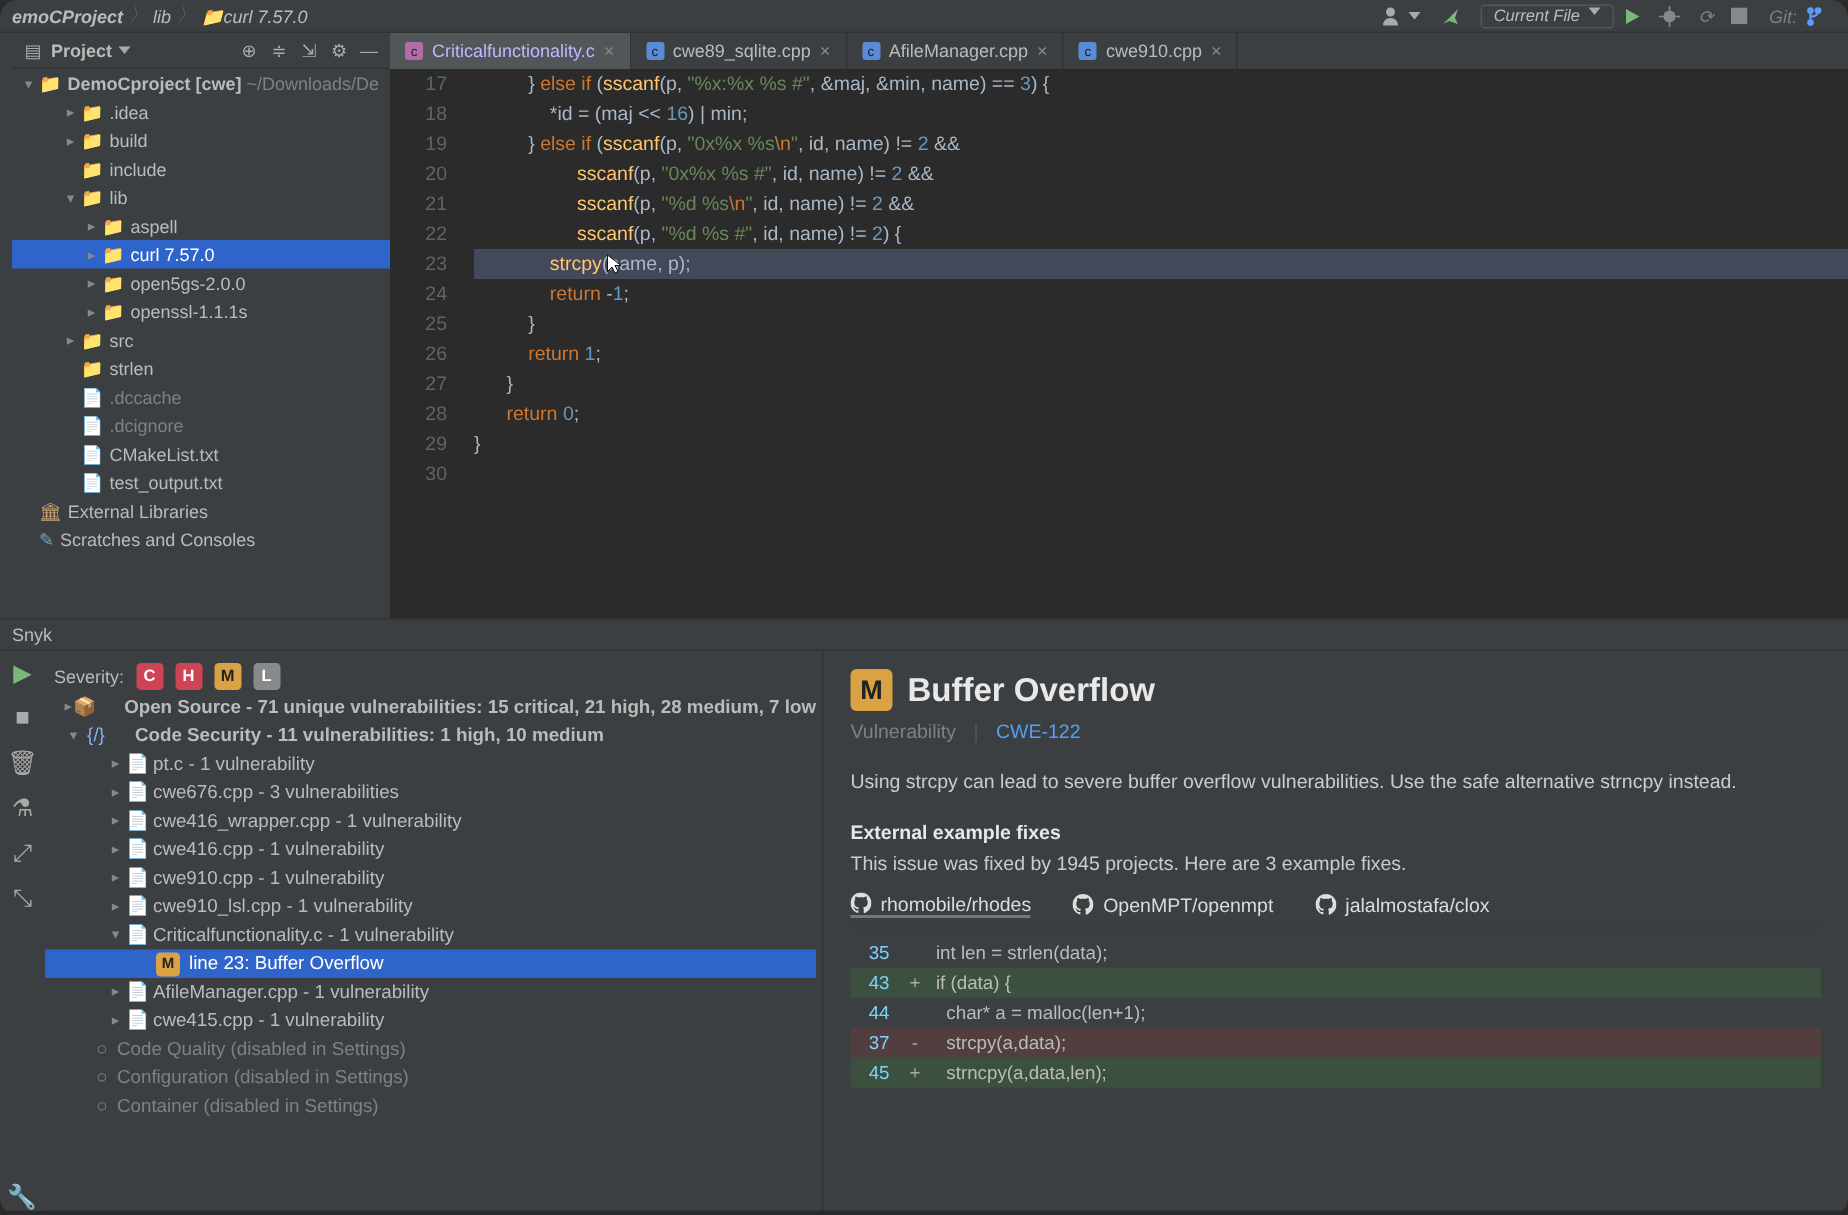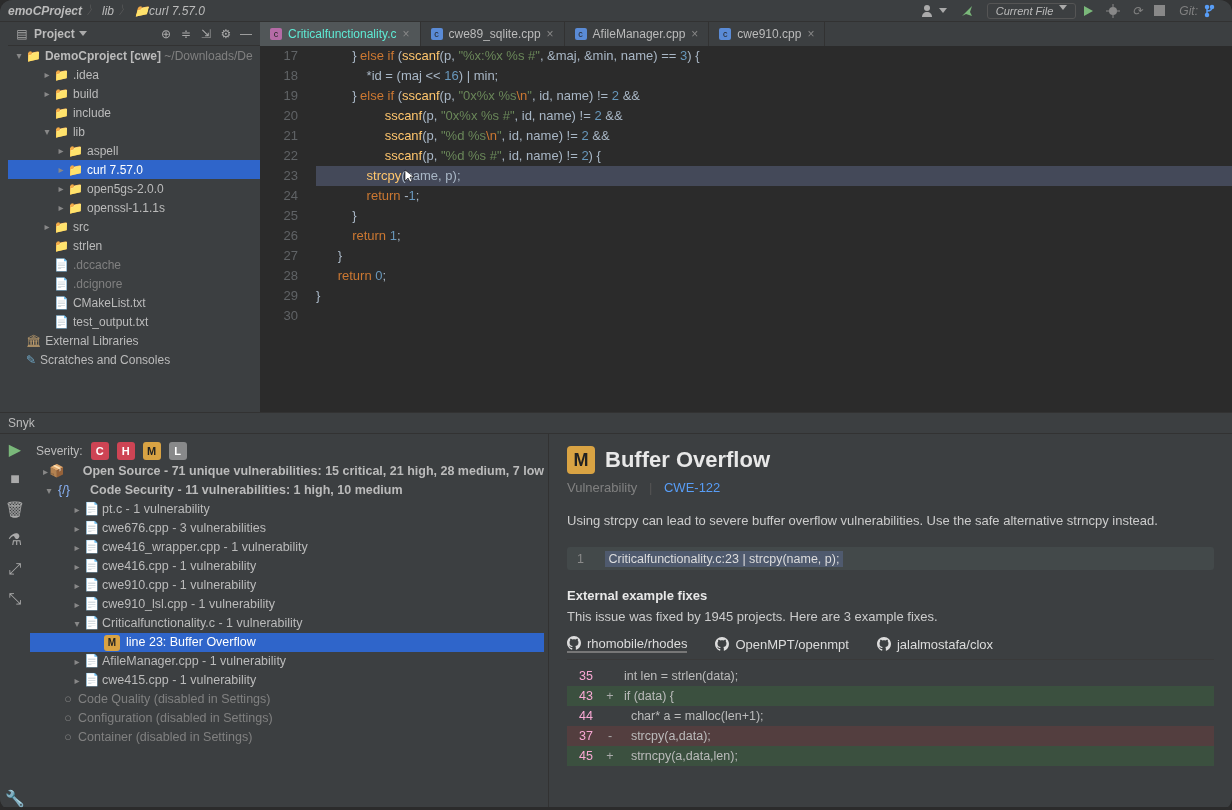--- a/index.html
+++ b/index.html
@@ -107,21 +107,21 @@
   .detail .sub .divider{margin:0 8px;color:#555;}
   .detail a{color:var(--link);text-decoration:none;}
   .detail p{margin:16px 0 16px 0;line-height:1.5;color:#ccc;}
   .section-title{font-weight:700;margin-bottom:6px;color:#e8e8e8;}
   .dataflow-code{background:#43494a;border-radius:3px;padding:4px 10px;font-family:'Menlo','Consolas',monospace;font-size:12.5px;color:#dcdcdc;margin-bottom:18px;}
   .exfix-tabs{display:flex;gap:28px;font-size:13px;margin:12px 0 6px;border-bottom:1px solid #3a3a3a;padding-bottom:6px;}
   .exfix-tabs .extab{display:flex;align-items:center;gap:6px;color:#dcdcdc;}
   .gh-icon{width:14px;height:14px;}
   .diff{font-family:'Menlo','Consolas',monospace;font-size:12.5px;line-height:20px;}
   .diff .dln{display:flex;}
-  .diff .dnum{width:36px;text-align:right;padding-right:10px;color:#f9a8d4;}
+  .diff .dnum{width:36px;text-align:right;padding-right:10px;color:#7dd3fc;}
   .diff .dsym{width:14px;text-align:center;color:#aaa;}
   .diff .dcode{flex:1;white-space:pre;}
   .diff .add{background:var(--diff-add);}
   .diff .del{background:var(--diff-del);}
 
   .fill{flex:1;}
 </style>
 </head>
 <body>
 
@@ -269,21 +269,21 @@
           </div>
           <div class="row" style="padding-left:4px"><span class="arrow"></span><span class="ico-folder" style="color:#c7a36f">🏛</span>External Libraries</div>
           <div class="row" style="padding-left:4px"><span class="arrow"></span><span class="ico-folder" style="color:#6fa8c7">✎</span>Scratches and Consoles</div>
         </div>
     </div>
 
     <div class="editor-area">
       <div class="tabs" id="tabs">
           <div class="tab active">
             <span class="dot c">c</span>
-            <span style="color:#5eead4">Criticalfunctionality.c</span>
+            <span style="color:#c4b5fd">Criticalfunctionality.c</span>
             <span class="close">×</span>
           </div>
           <div class="tab">
             <span class="dot cpp">c</span>
             <span style="">cwe89_sqlite.cpp</span>
             <span class="close">×</span>
           </div>
           <div class="tab">
             <span class="dot cpp">c</span>
             <span style="">AfileManager.cpp</span>
@@ -376,24 +376,20 @@
         <span class="bigbadge">M</span>
         <span>Buffer Overflow</span>
       </h2>
       <div class="sub">
         <span>Vulnerability</span>
         <span class="divider">|</span>
         <a href="#">CWE-122</a>
       </div>
       <p>Using strcpy can lead to severe buffer overflow vulnerabilities. Use the safe alternative strncpy instead.</p>
 
-      <div class="dataflow-code">
-        <span style="display:inline-block;width:20px;color:#8a8a8a;">1</span>
-        <span style="background:#4f5a6e;padding:1px 4px;">Criticalfunctionality.c:23  |  strcpy(name, p);</span>
-      </div>
 
       <div class="section-title">External example fixes</div>
       <div style="color:#ccc;margin-bottom:4px;">This issue was fixed by 1945 projects. Here are 3 example fixes.</div>
 
       <div class="exfix-tabs" id="extabs">
           <div class="extab" style="border-bottom: 2px solid rgb(119, 119, 119);">
             <svg class="gh-icon" viewBox="0 0 16 16" fill="#ddd">
               <path d="M8 0C3.6 0 0 3.6 0 8c0 3.5 2.3 6.5 5.5 7.6.4.1.5-.2.5-.4v-1.5c-2.2.5-2.7-1-2.7-1-.4-.9-.9-1.2-.9-1.2-.7-.5.1-.5.1-.5.8.1 1.2.8 1.2.8.7 1.2 1.9.9 2.3.7.1-.5.3-.9.5-1.1-1.8-.2-3.6-.9-3.6-4 0-.9.3-1.6.8-2.2-.1-.2-.4-1 .1-2.1 0 0 .7-.2 2.2.8.6-.2 1.3-.3 2-.3s1.4.1 2 .3c1.5-1 2.2-.8 2.2-.8.5 1.1.2 1.9.1 2.1.5.6.8 1.3.8 2.2 0 3.1-1.9 3.8-3.6 4 .3.3.6.8.6 1.6v2.4c0 .2.1.5.5.4C13.7 14.5 16 11.5 16 8c0-4.4-3.6-8-8-8z"></path>
             </svg>
             <span>rhomobile/rhodes</span>

